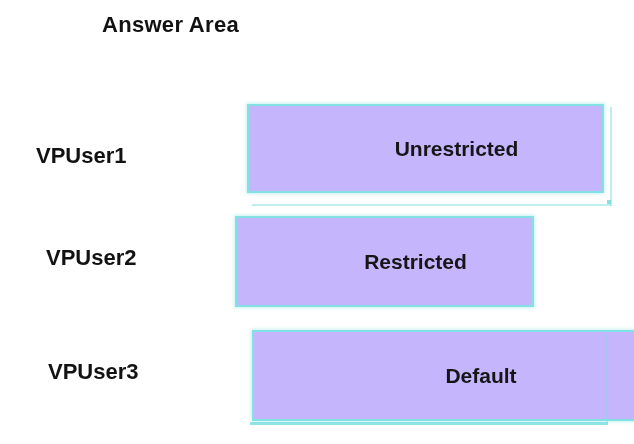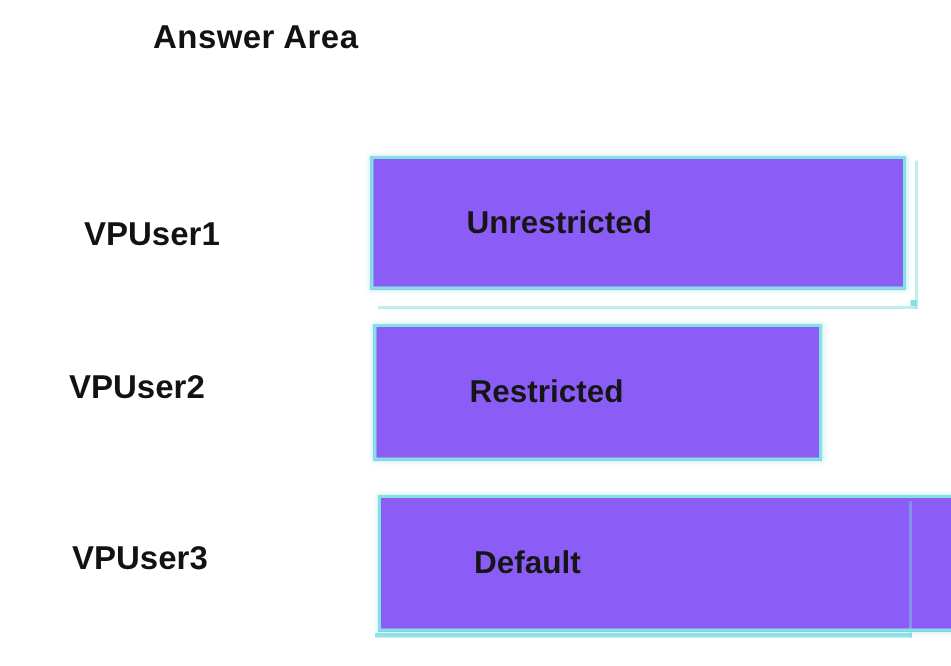--- a/index.html
+++ b/index.html
@@ -24,35 +24,36 @@
     letter-spacing: 0.3px;
     white-space: nowrap;
   }
   .row-label {
     position: absolute;
     font-size: 22px;
     font-weight: bold;
     color: #121212;
     white-space: nowrap;
   }
-  .label-1 { left: 56px; top: 143px; }
+  .label-1 { left: 36px; top: 143px; }
   .label-2 { left: 46px; top: 245px; }
   .label-3 { left: 48px; top: 359px; }
 
   .answer-box {
     position: absolute;
     box-sizing: border-box;
-    background: #8b5cf6;
+    background: #c4b5fd;
     border: 2px solid #84e1e3;
     box-shadow: 0 0 3px 1px rgba(132, 225, 227, 0.45);
     display: flex;
     align-items: center;
+    justify-content: center;
   }
   .box-1 { left: 247px; top: 104px; width: 357px; height: 89px; }
-  .box-2 { left: 249px; top: 216px; width: 299px; height: 91px; }
+  .box-2 { left: 235px; top: 216px; width: 299px; height: 91px; }
   .box-3 { left: 252px; top: 330px; width: 396px; height: 91px; }
 
   .box-value {
     font-size: 21px;
     font-weight: bold;
     color: #161616;
     padding-left: 62px;
     white-space: nowrap;
   }
 

